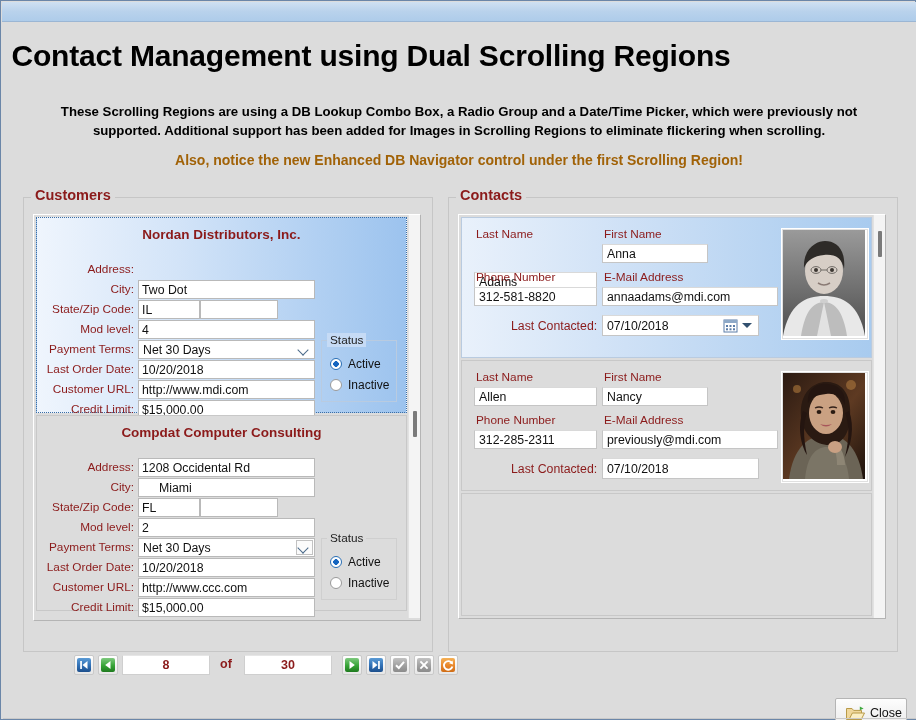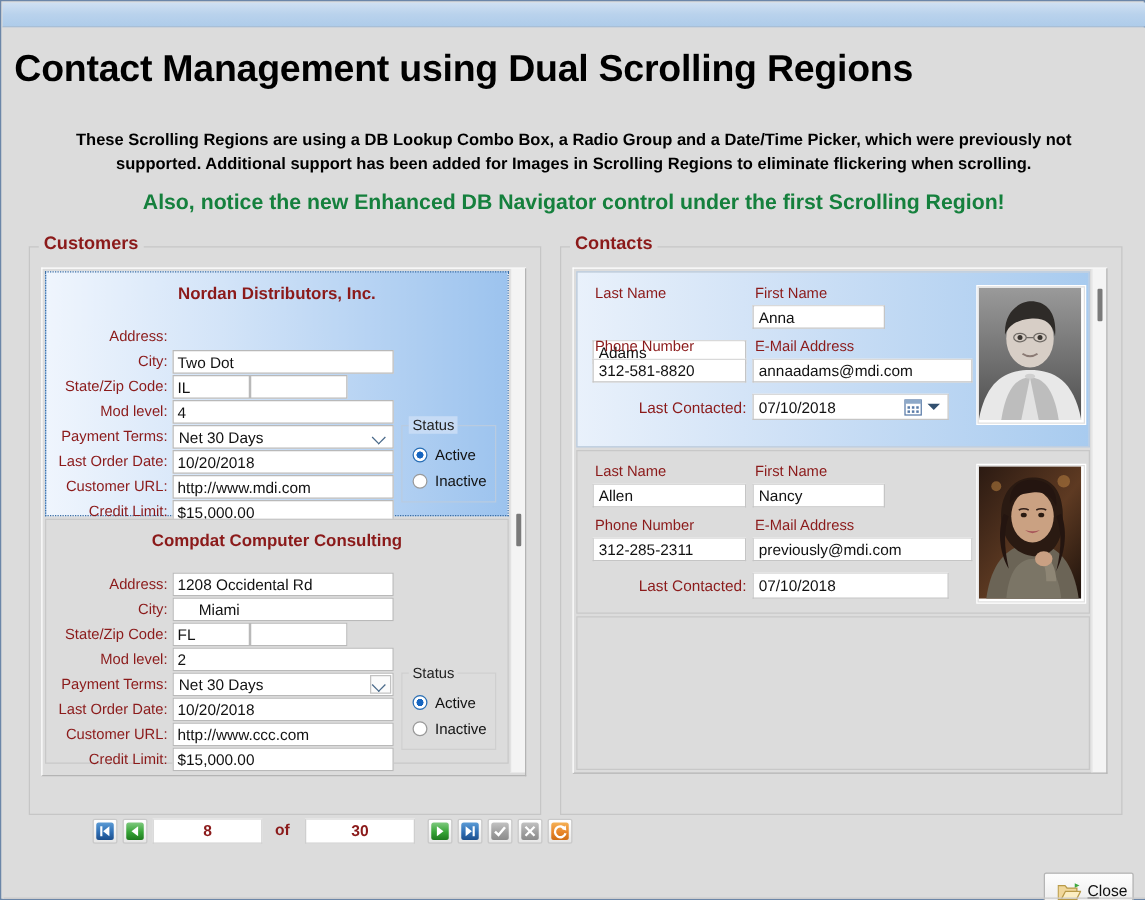--- a/index.html
+++ b/index.html
@@ -35,21 +35,21 @@
     font-size:30px;font-weight:bold;color:#000;
     letter-spacing:-0.2px;
   }
   .desc1{
     position:absolute;left:35px;top:80px;width:844px;
     text-align:center;font-size:13.2px;font-weight:bold;color:#000;
     line-height:19px;
   }
   .desc2{
     position:absolute;left:35px;top:130px;width:844px;
-    text-align:center;font-size:17px;font-weight:bold;color:#15803d;
+    text-align:center;font-size:14px;font-weight:bold;color:#a16207;
   }
 
   
   .groupbox{position:absolute;}
   .groupbox .gb-label{
     position:absolute;left:8px;top:0px;
     font-size:14.5px;font-weight:bold;color:#8b1a1a;
     background:#dcdcdc;padding:0 4px;z-index:3;
     white-space:nowrap;
   }

